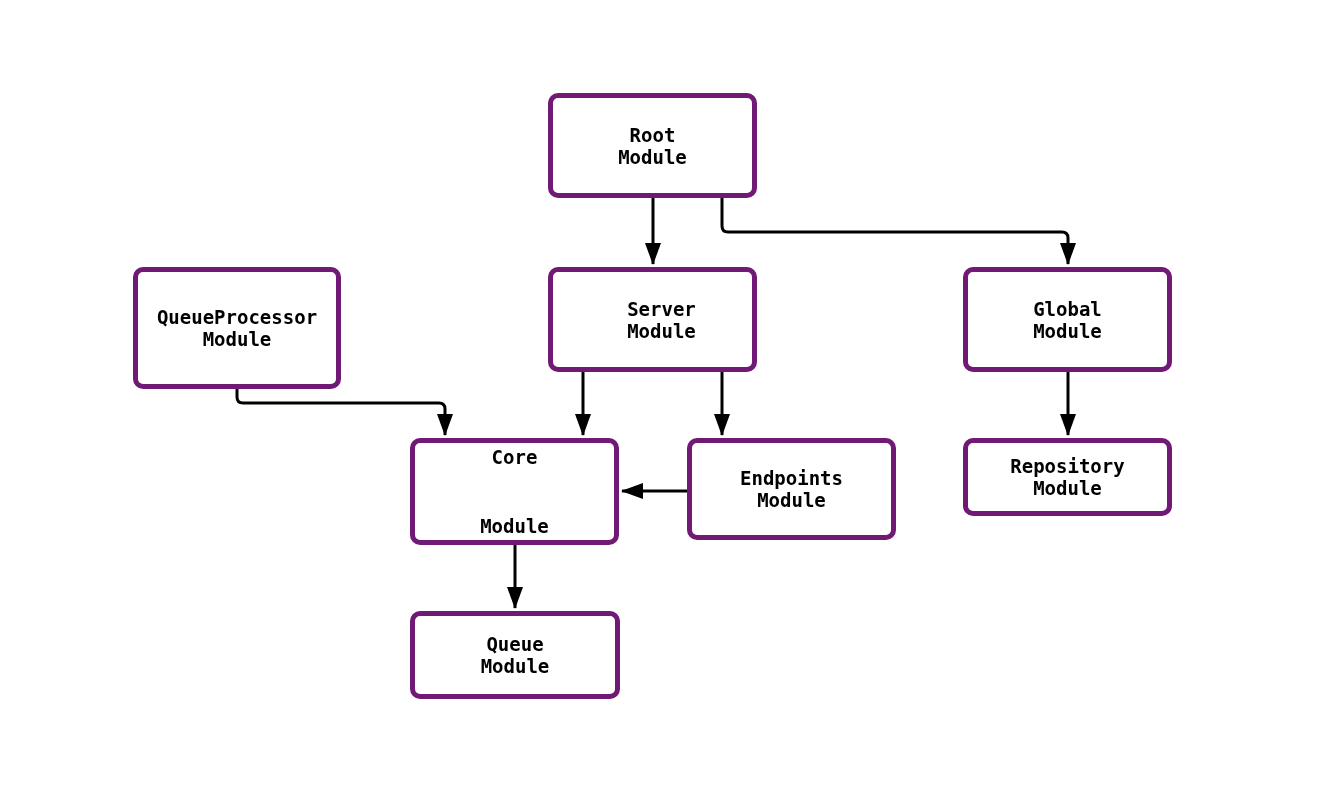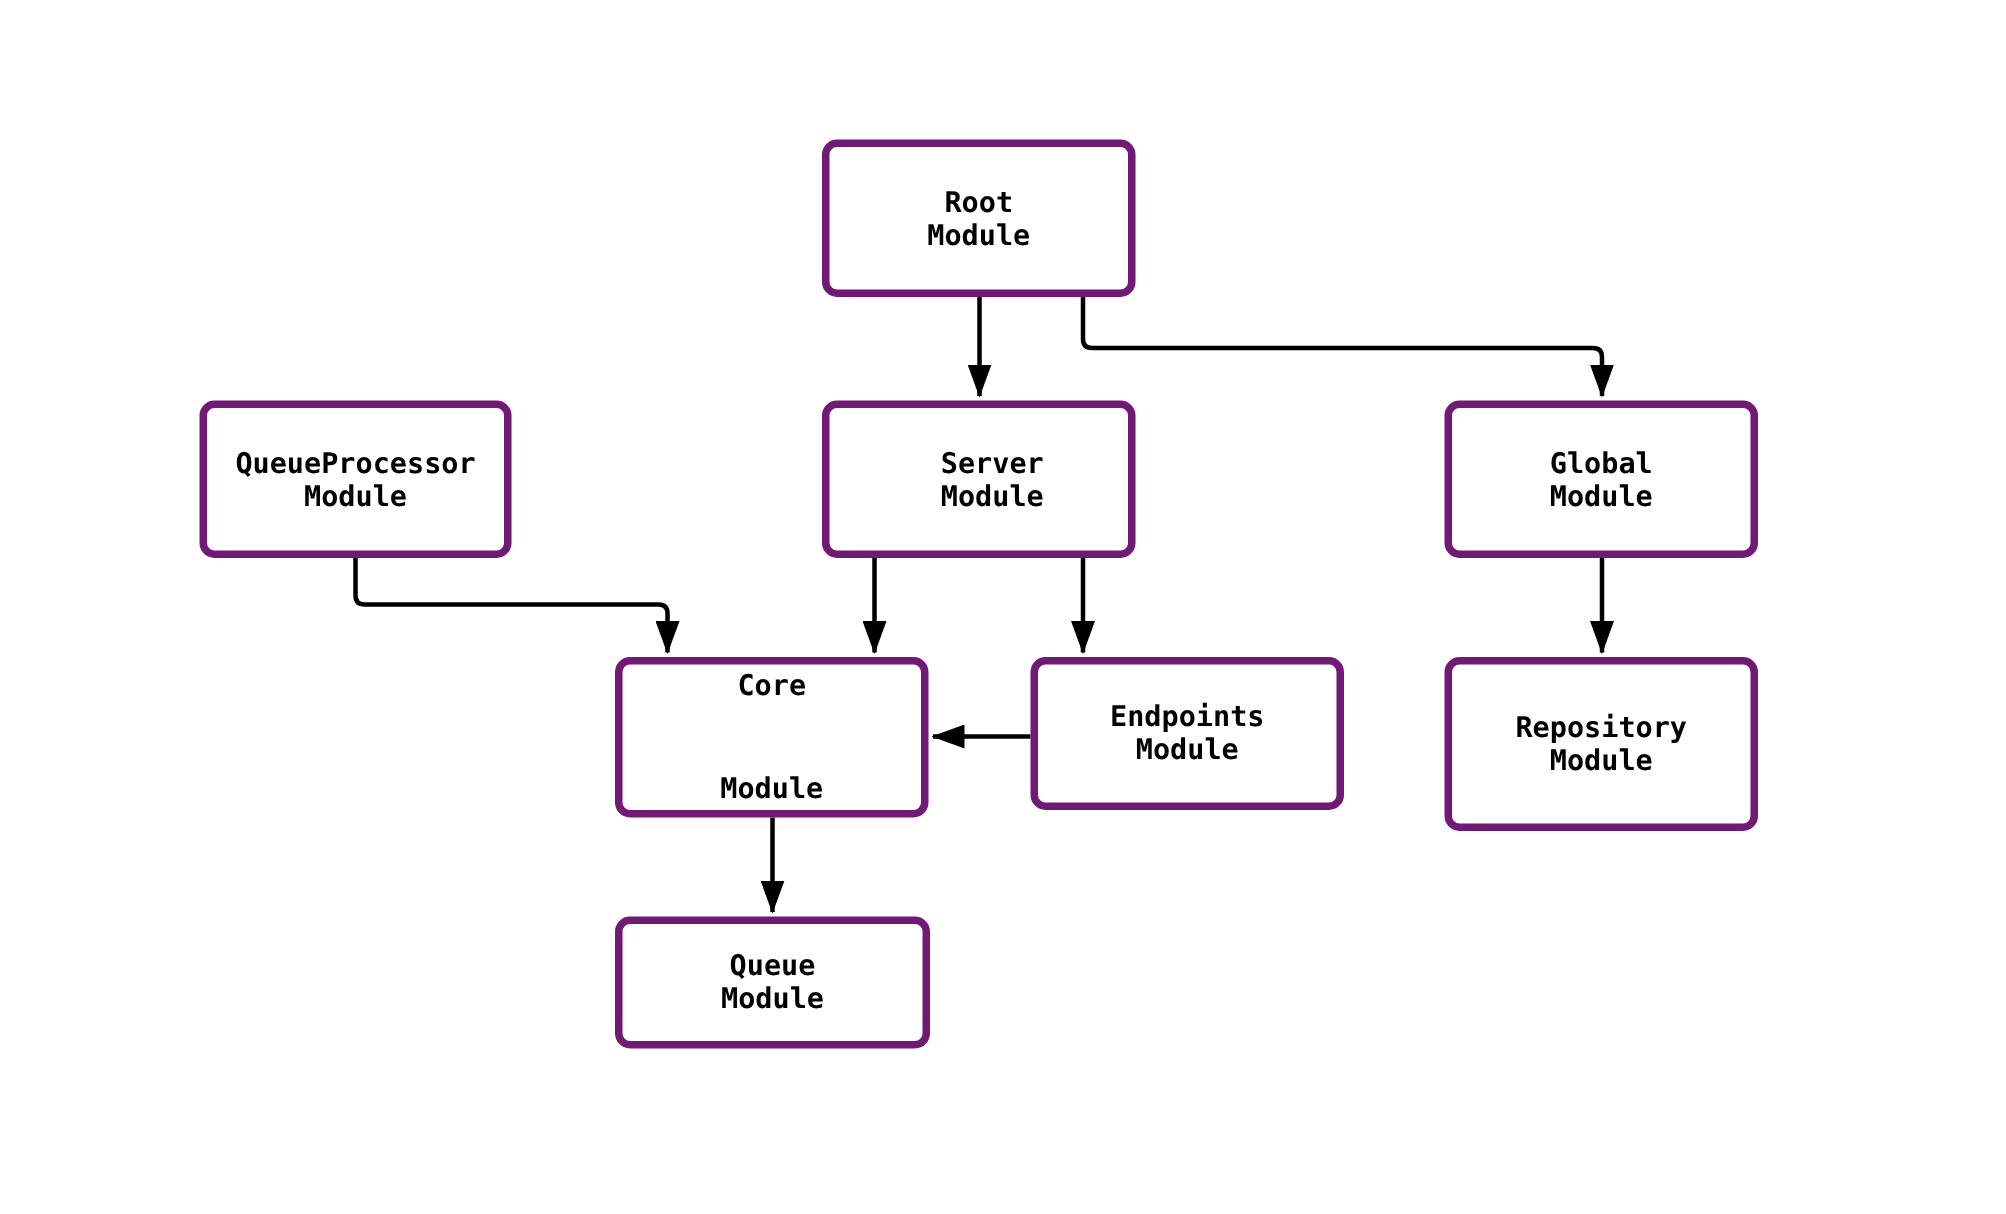--- a/index.html
+++ b/index.html
@@ -63,21 +63,21 @@
     <path class="edge" d="M687,491 L622,491" marker-end="url(#arrow)"></path>
     <path class="edge" d="M515,545 L515,608" marker-end="url(#arrow)"></path>
     <path class="edge" d="M1068,372 L1068,435" marker-end="url(#arrow)"></path>
   </svg>
 
   <div class="node" style="left:548px; top:93px; width:209px; height:105px;">
     <span>Root</span>
     <span>Module</span>
   </div>
 
-  <div class="node" style="left:133px; top:267px; width:208px; height:105px;text-align:center;">
+  <div class="node" style="left:133px; top:267px; width:208px; height:122px;text-align:center;">
     <span>QueueProcessor</span>
     <span>Module</span>
   </div>
 
   <div class="node" style="left:548px; top:267px; width:209px; height:105px;padding-left:18px;">
     <span>Server</span>
     <span>Module</span>
   </div>
 
   <div class="node" style="left:963px; top:267px; width:209px; height:105px;">
@@ -88,21 +88,21 @@
   <div class="node" style="left:410px; top:438px; width:209px; height:107px;gap:47px;">
     <span>Core</span>
     <span>Module</span>
   </div>
 
   <div class="node" style="left:687px; top:438px; width:209px; height:102px;">
     <span>Endpoints</span>
     <span>Module</span>
   </div>
 
-  <div class="node" style="left:963px; top:438px; width:209px; height:116px;">
+  <div class="node" style="left:963px; top:438px; width:209px; height:78px;">
     <span>Repository</span>
     <span>Module</span>
   </div>
 
   <div class="node" style="left:410px; top:611px; width:210px; height:88px;">
     <span>Queue</span>
     <span>Module</span>
   </div>
 
 </div>

